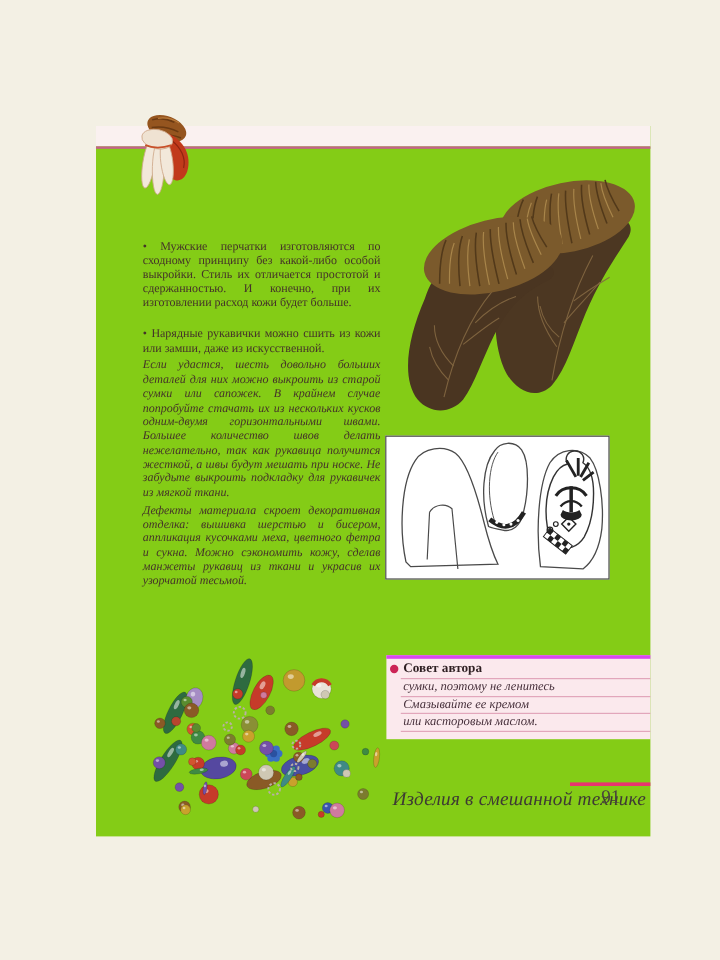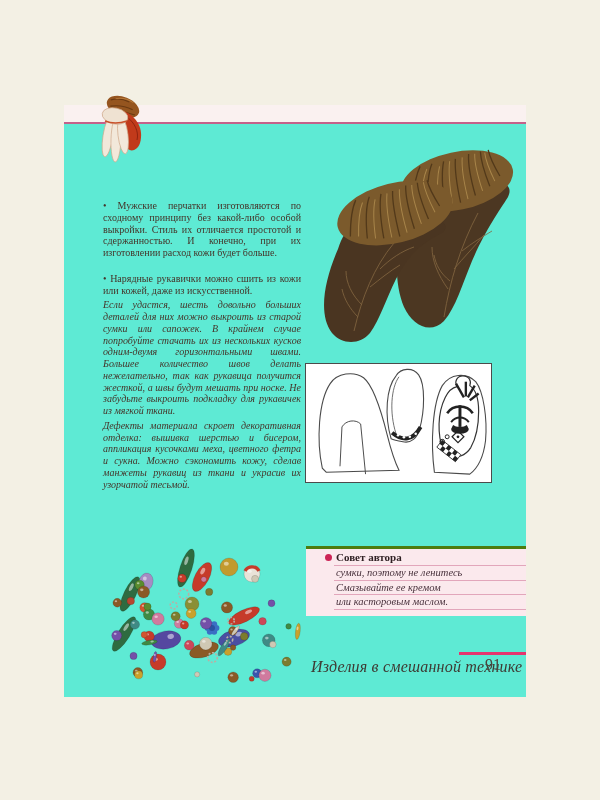--- a/index.html
+++ b/index.html
@@ -2,22 +2,22 @@
 <html lang="ru"><head>
 <meta charset="utf-8">
 <style>
   html,body{margin:0;padding:0;}
   body{
     width:600px;height:800px;position:relative;overflow:hidden;
     background:#f3f0e4;
     font-family:"Liberation Serif", serif;
   }
   .page{
-    position:absolute;left:64px;top:105px;width:462px;height:592px;
-    background:#5eead4;
+    position:absolute;left:80px;top:105px;width:462px;height:592px;
+    background:#84cc16;
   }
   .page-top-tint{position:absolute;left:0;top:0;width:462px;height:17px;background:#faf1f0;}
   .rule-top{position:absolute;left:0;top:17px;width:462px;height:2px;background:#c4618a;}
 
   .ornament{position:absolute;left:27px;top:-10px;width:62px;height:72px;z-index:3;}
 
   .photo-mittens{position:absolute;left:228px;top:42px;width:234px;height:200px;}
 
   .textcol{
     position:absolute;left:39px;top:95px;width:198px;
@@ -29,22 +29,22 @@
   .textcol p.mt{margin-top:3px;font-style:italic;}
 
   .diagram{
     position:absolute;left:241px;top:258px;width:187px;height:120px;
     border:1px solid #4b4b4b;background:#ffffff;box-sizing:border-box;
   }
   .diagram svg{display:block;width:100%;height:100%;}
 
   .advice{
     position:absolute;left:242px;top:441px;width:220px;
-    background:#fbe9ed;border-top:3px solid #4d7c0f;
-    padding-bottom:6px;box-sizing:border-box;padding-left:16px;
+    background:#fbe9ed;border-top:3px solid #d946ef;
+    padding-bottom:6px;box-sizing:border-box;
   }
   .advice-head{
     position:relative;margin-left:12px;padding:2px 0 1px 2px;
     border-bottom:1px solid #e2a6bb;
     font-weight:bold;font-size:11px;line-height:13px;color:#2e1f22;
   }
   .advice-dot{
     position:absolute;left:-9px;top:5px;width:7px;height:7px;border-radius:50%;
     background:#cc2456;
   }
@@ -126,21 +126,21 @@
         <path d="M54,78 q6,-24 14,-34 M70,84 q4,-28 12,-40 M86,88 q2,-30 8,-44 M102,90 q0,-32 4,-46 M118,86 q-2,-30 2,-44 M134,80 q-4,-26 -2,-38 M148,70 q-6,-18 -6,-28"></path>
       </g>
       <g stroke="#a8854a" stroke-width="1" fill="none">
         <path d="M62,80 q5,-22 12,-32 M78,86 q3,-26 9,-38 M94,89 q1,-30 6,-44 M110,88 q-1,-30 3,-44 M126,83 q-3,-28 0,-40 M142,75 q-5,-22 -4,-32"></path>
       </g>
     </g>
   </svg>
 
   <div class="textcol">
     <p class="sp">• Мужские перчатки изготовляются по сходному принципу без какой-либо особой выкройки. Стиль их отличается простотой и сдержанностью. И конечно, при их изготовлении расход кожи будет больше.</p>
-    <p>• Нарядные рукавички можно сшить из кожи или кожей, даже из искусственной.</p>
+    <p>• Нарядные рукавички можно сшить из кожи или замши, даже из искусственной.</p>
     <p class="mt">Если удастся, шесть довольно больших деталей для них можно выкроить из старой сумки или сапожек. В крайнем случае попробуйте стачать их из нескольких кусков одним-двумя горизонтальными швами. Большее количество швов делать нежелательно, так как рукавица получится жесткой, а швы будут мешать при носке. Не забудьте выкроить подкладку для рукавичек из мягкой ткани.</p>
     <p class="mt">Дефекты материала скроет декоративная отделка: вышивка шерстью и бисером, аппликация кусочками меха, цветного фетра и сукна. Можно сэкономить кожу, сделав манжеты рукавиц из ткани и украсив их узорчатой тесьмой.</p>
   </div>
 
   <div class="diagram">
     <svg viewBox="0 0 187 120">
 
       <path d="M16,106 C10,78 12,38 24,20 C31,9 48,7 58,14 C68,22 76,48 82,72 C86,88 90,100 94,108 L20,110 Z" fill="#ffffff" stroke="#4a4a4a" stroke-width="1.1"></path>
       <path d="M36,64 L34,104 M36,64 C40,57 50,56 55,61 L60,112" fill="none" stroke="#4a4a4a" stroke-width="1"></path>
 

